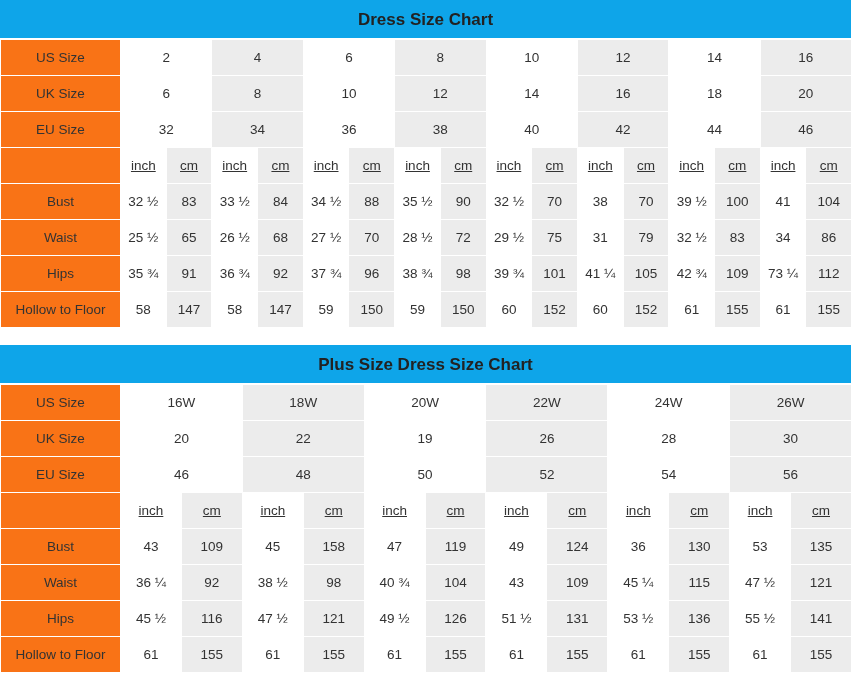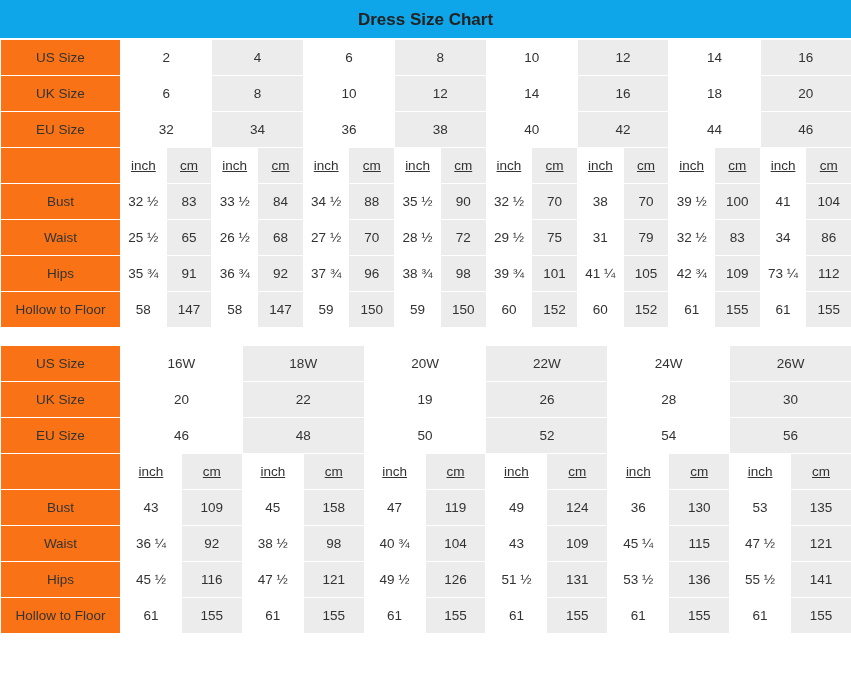--- a/index.html
+++ b/index.html
@@ -217,20 +217,21 @@
             <td class="cell-a">61</td>
             <td class="cell-b">155</td>
             <td class="cell-a">61</td>
             <td class="cell-b">155</td>
           </tr>
         </tbody>
       </table>
     </div>
     <div class="spacer"></div>
     <div class="chart-block">
+      <div class="chart-title">Plus Size Dress Size Chart</div>
       <table class="size-table">
         <colgroup>
           <col style="width: 120px;">
           <col style="width: 60.9167px;">
           <col style="width: 60.9167px;">
           <col style="width: 60.9167px;">
           <col style="width: 60.9167px;">
           <col style="width: 60.9167px;">
           <col style="width: 60.9167px;">
           <col style="width: 60.9167px;">

